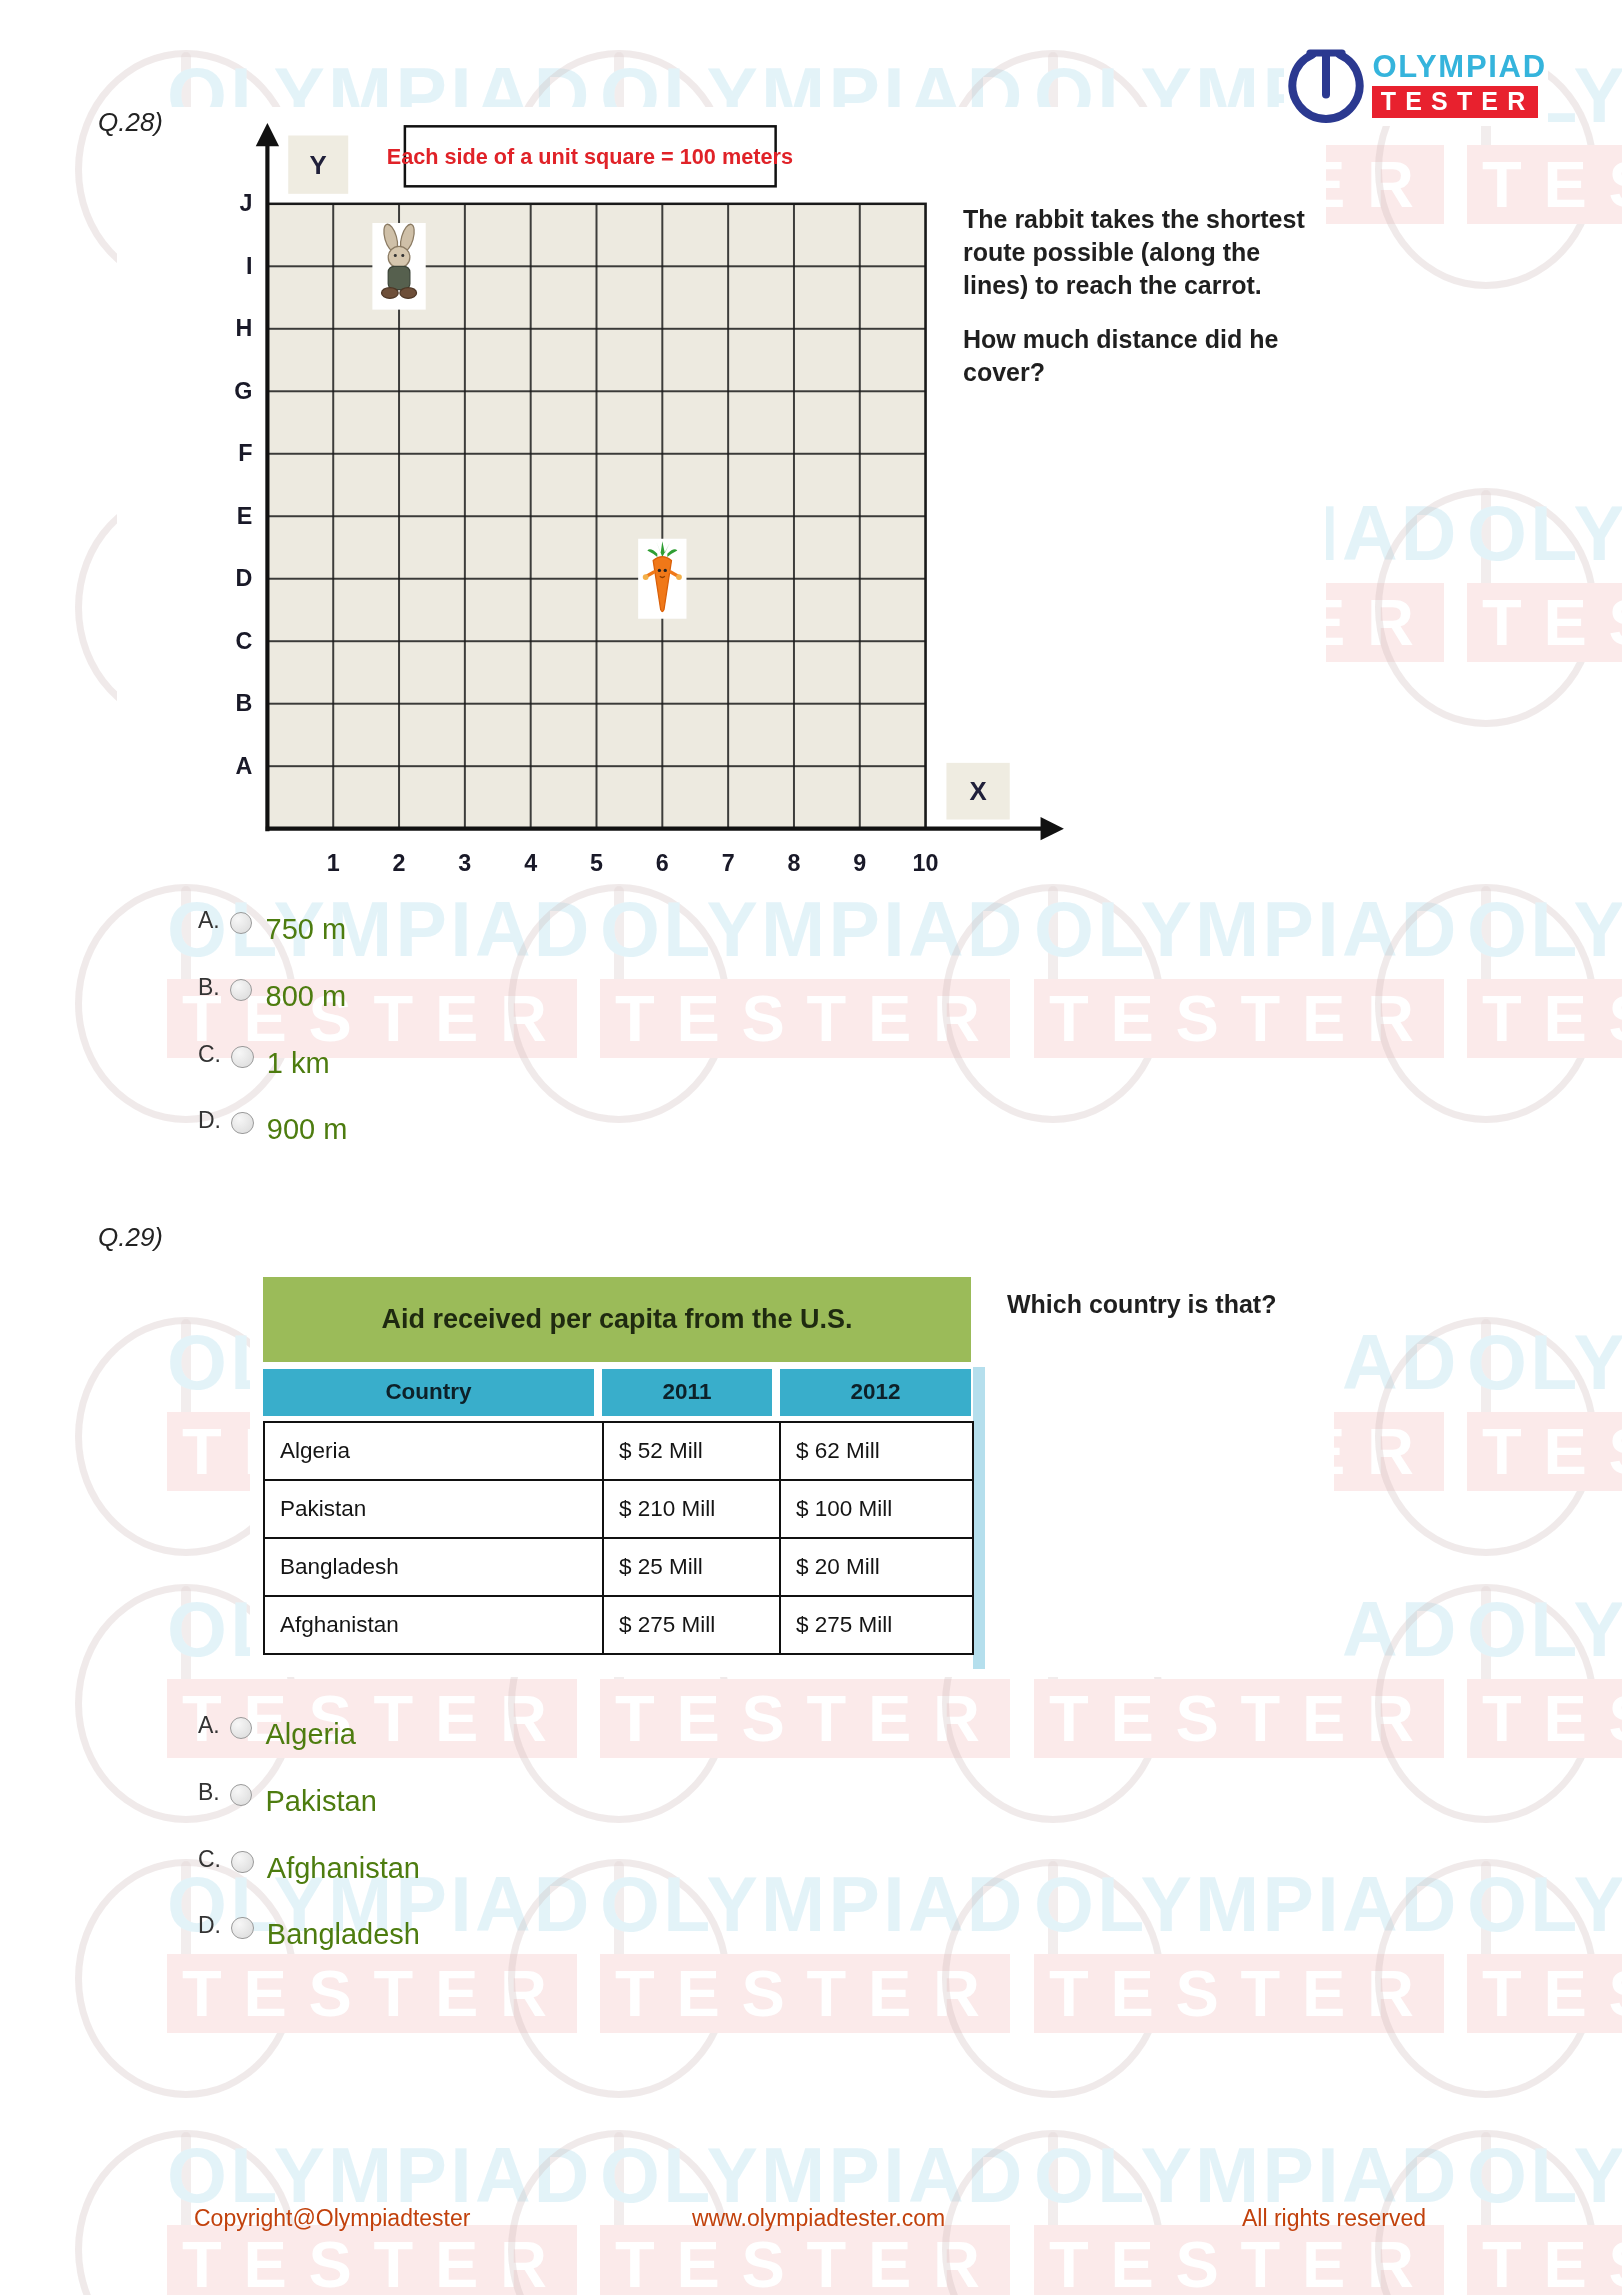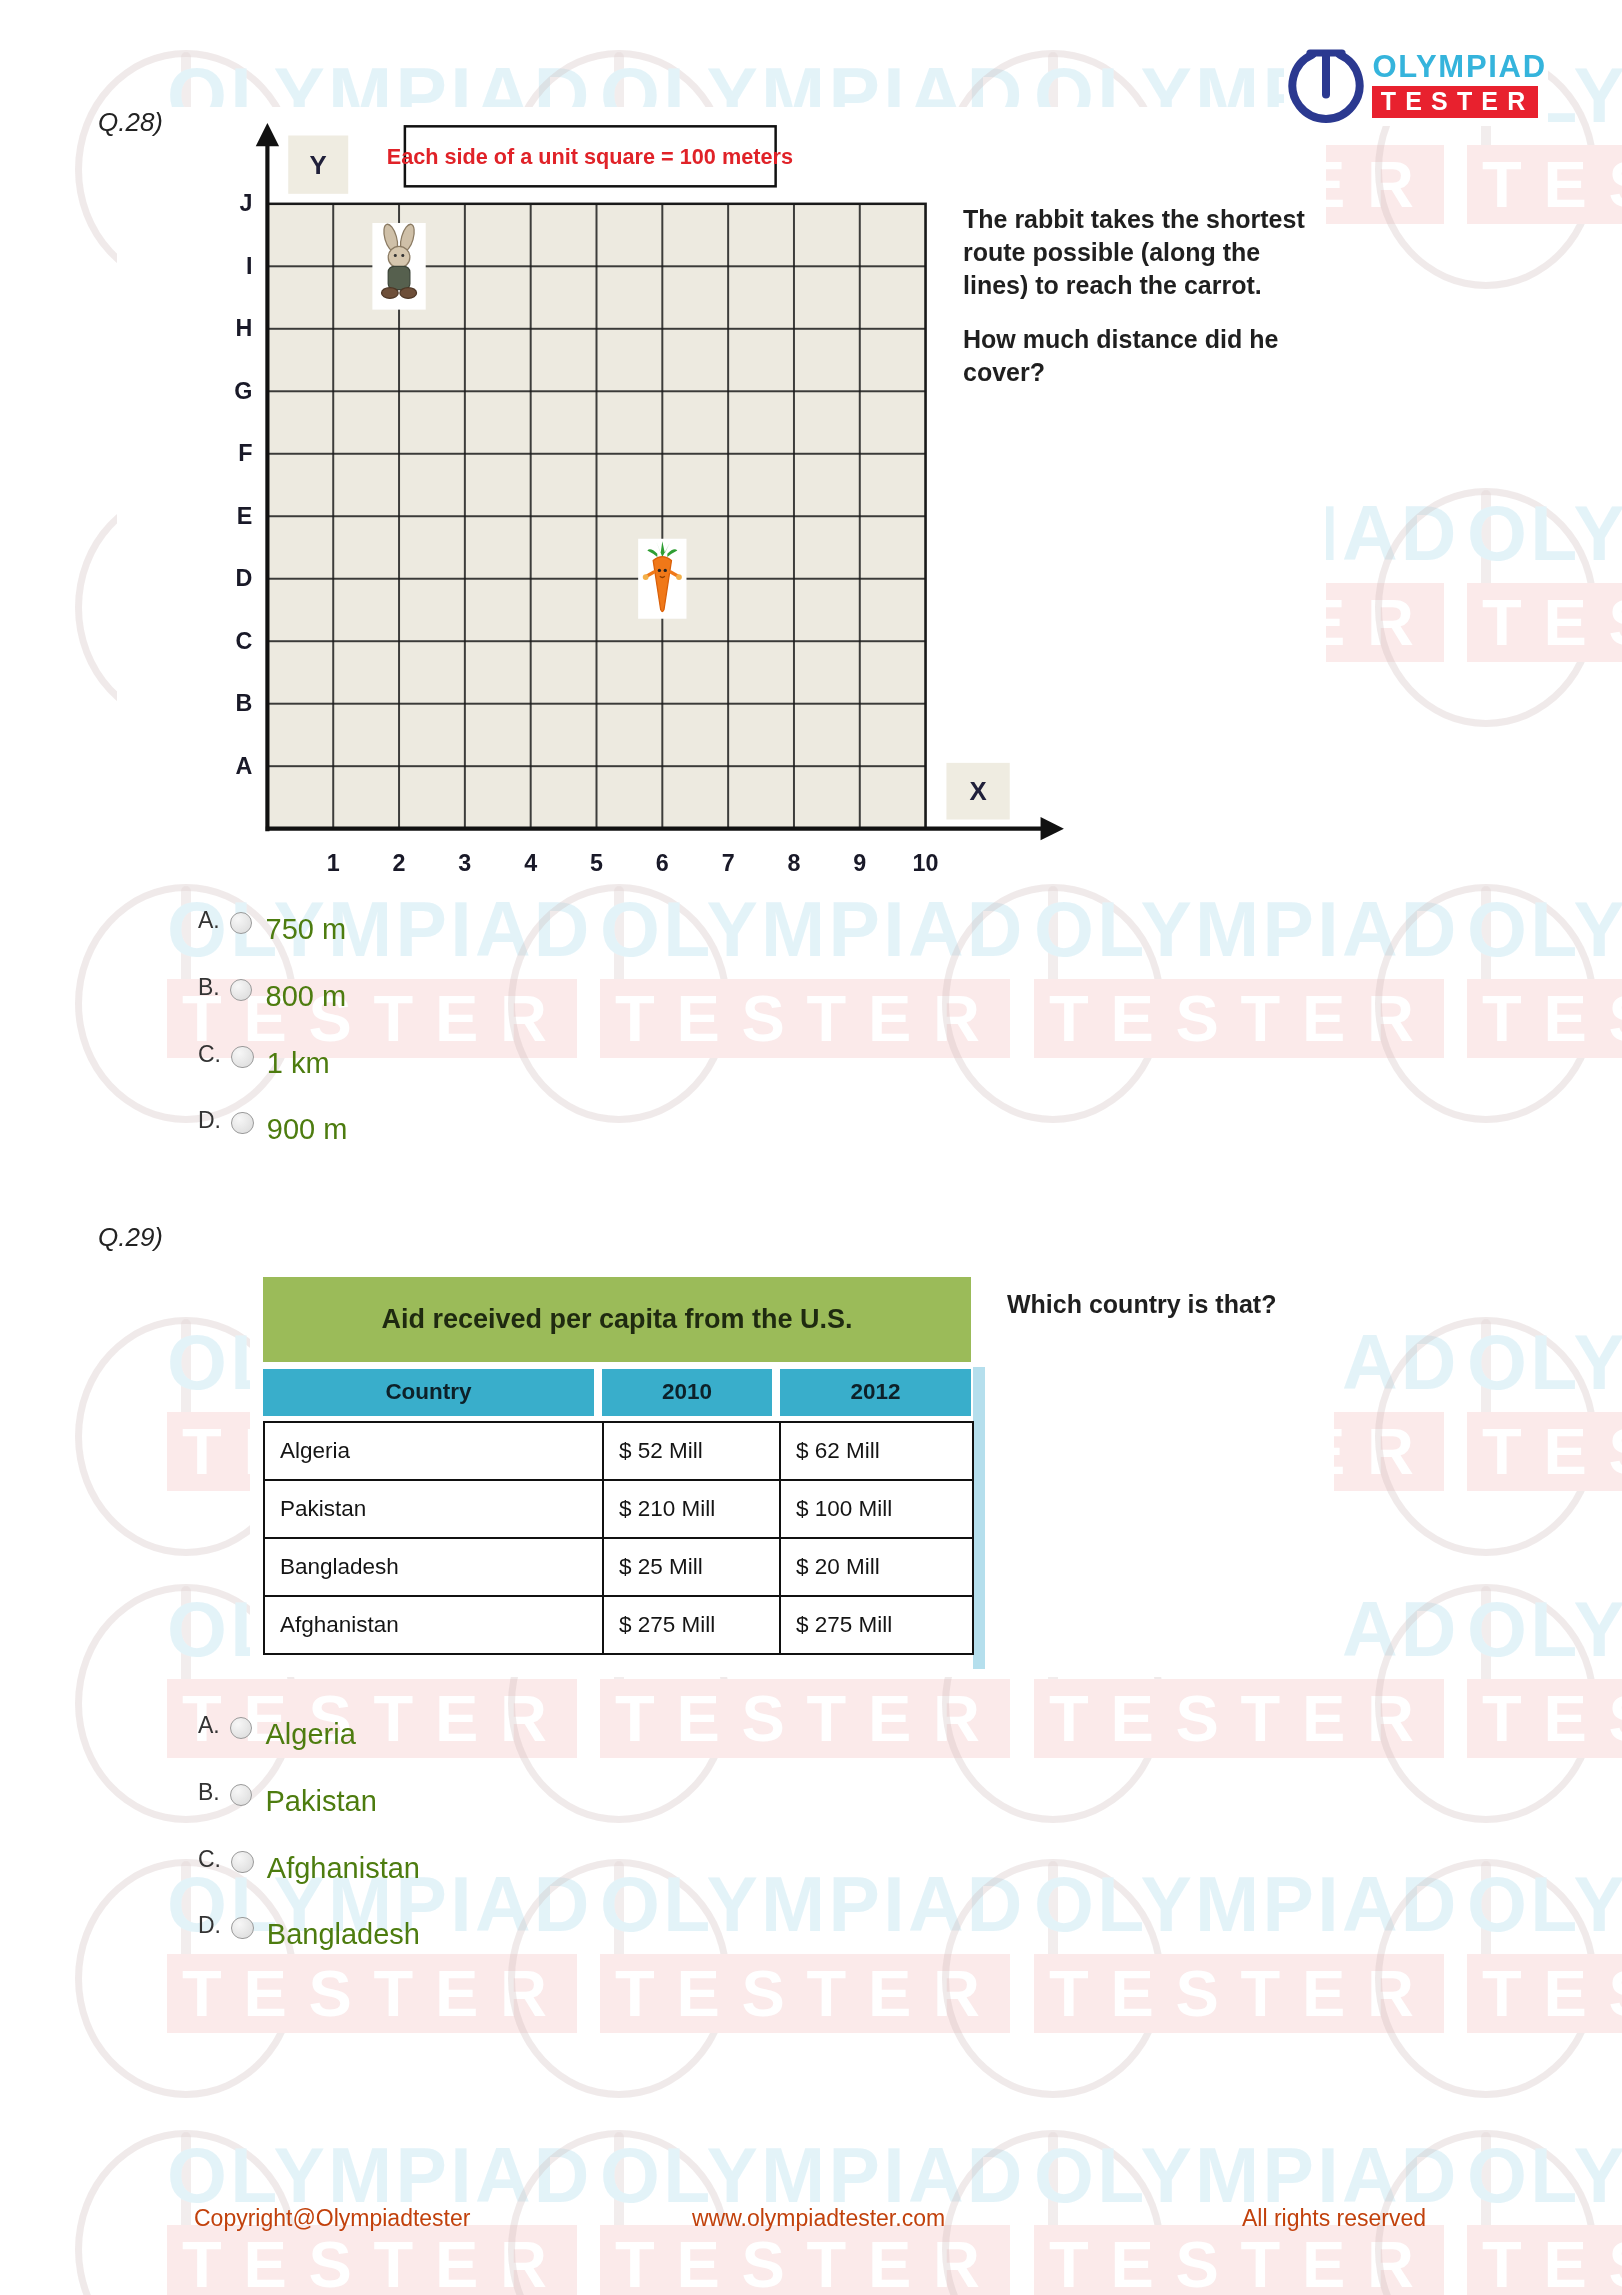--- a/index.html
+++ b/index.html
@@ -391,21 +391,21 @@
       <span class="opt-text">900 m</span>
     </div>
 
     <div class="qlabel" style="top:1222px;">Q.29)</div>
 
     <div class="tbl">
       <div class="tbl-shadow"></div>
       <div class="tbl-title">Aid received per capita from the U.S.</div>
       <div class="tbl-head">
         <div class="th th-country">Country</div>
-        <div class="th th-2011">2010</div>
+        <div class="th th-2011">2011</div>
         <div class="th th-2012">2012</div>
       </div>
       <table class="tbl-body">
         <colgroup>
             <col style="width:339px">
             <col style="width:177px">
             <col style="width:193px">
           </colgroup>
         <tbody>
             <tr>

